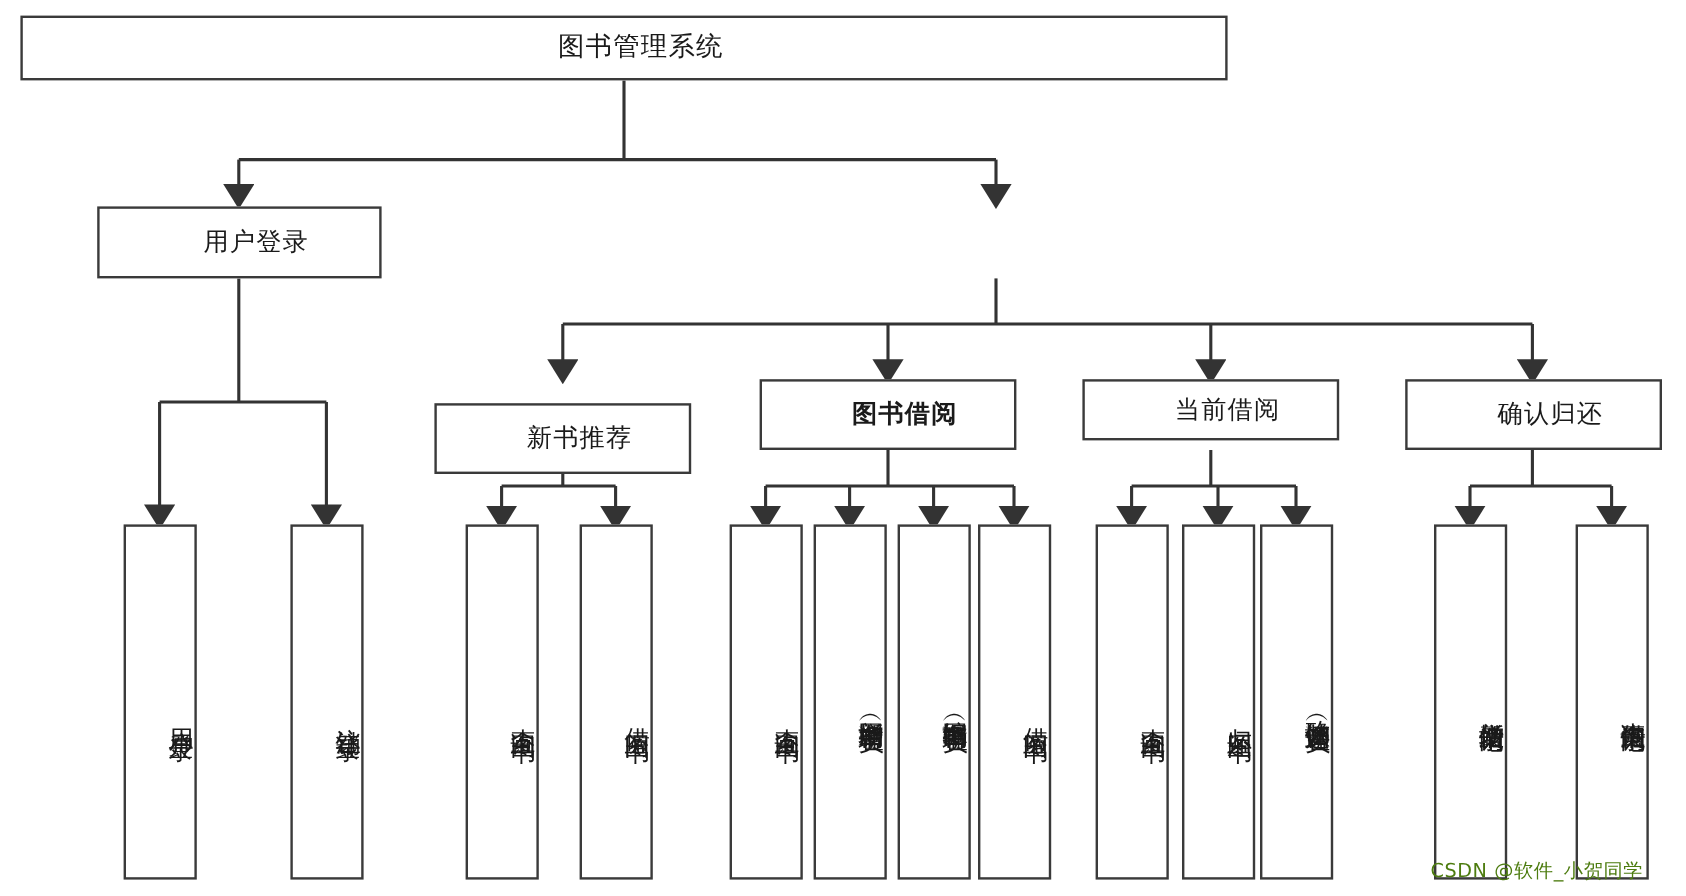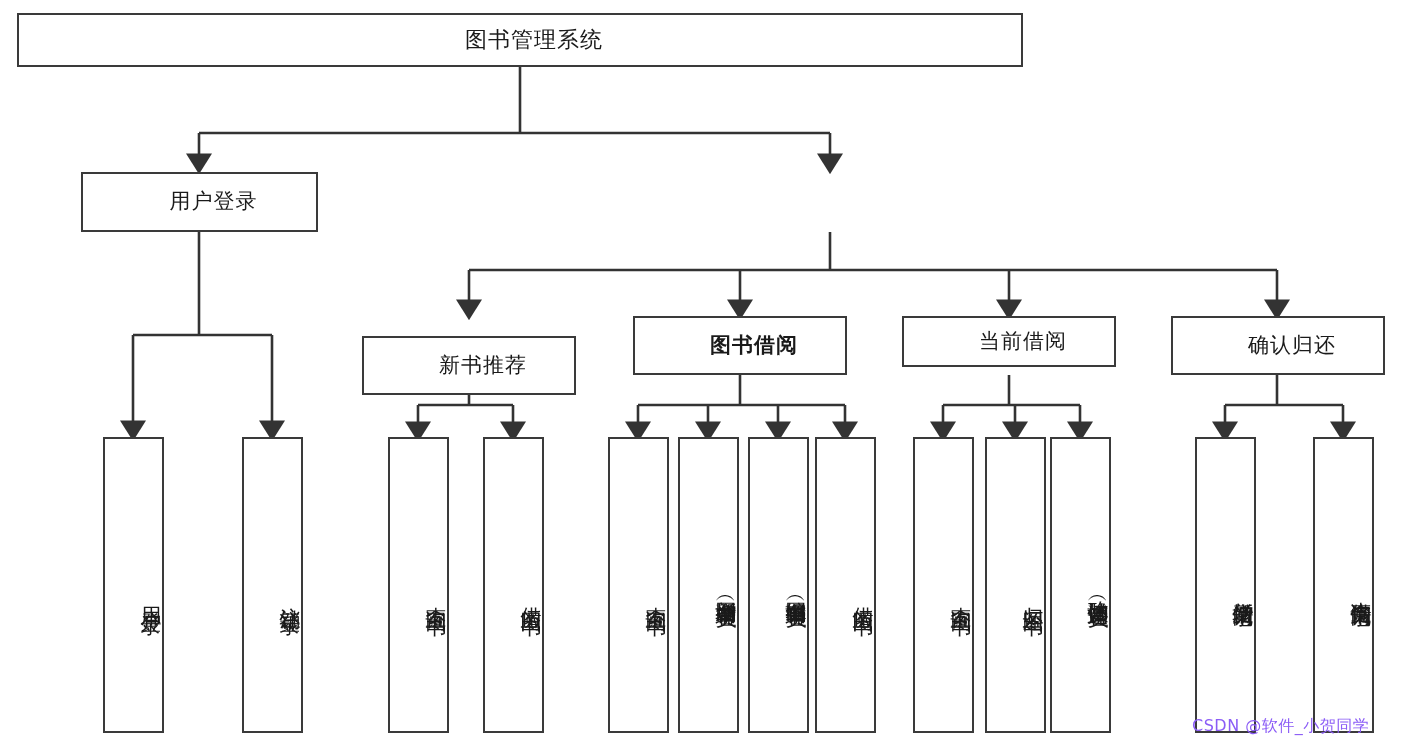--- a/index.html
+++ b/index.html
@@ -60,21 +60,21 @@
     padding-top: 6px;
     letter-spacing: 1px;
   }
   .node-label {
     display: block;
     white-space: nowrap;
   }
   .watermark {
     position: absolute;
     font-size: 16px;
-    color: #8b5cf6;
+    color: #4d7c0f;
     letter-spacing: 0.5px;
     white-space: nowrap;
     z-index: 5;
     font-family: "DejaVu Sans", "Liberation Sans", sans-serif;
   }
 </style>
 </head>
 <body>
 
 <div id="diagram-root">

